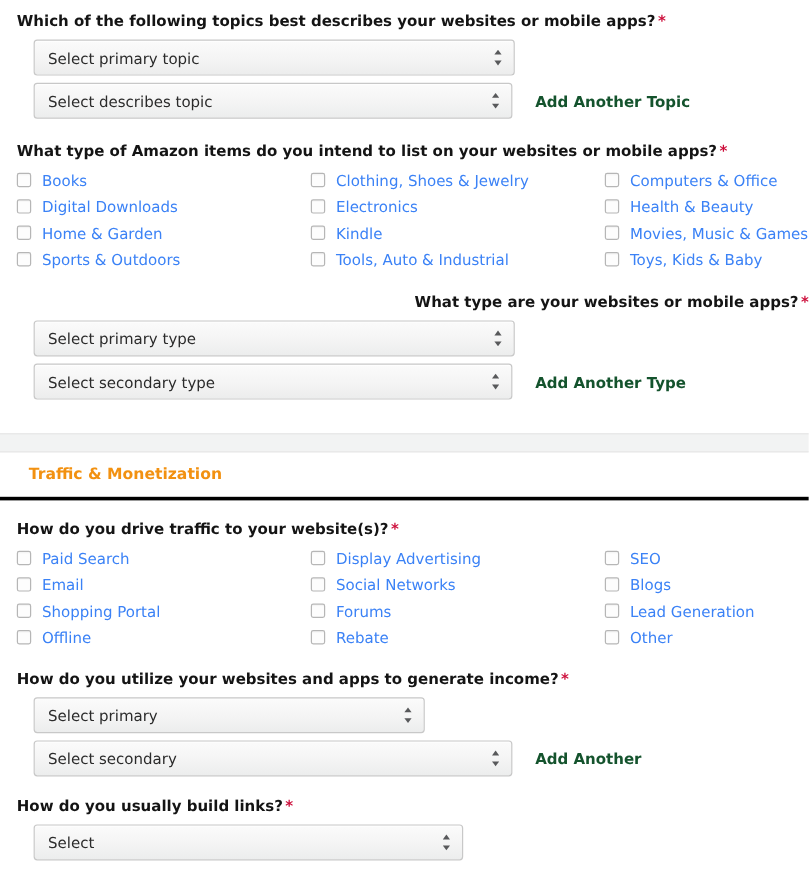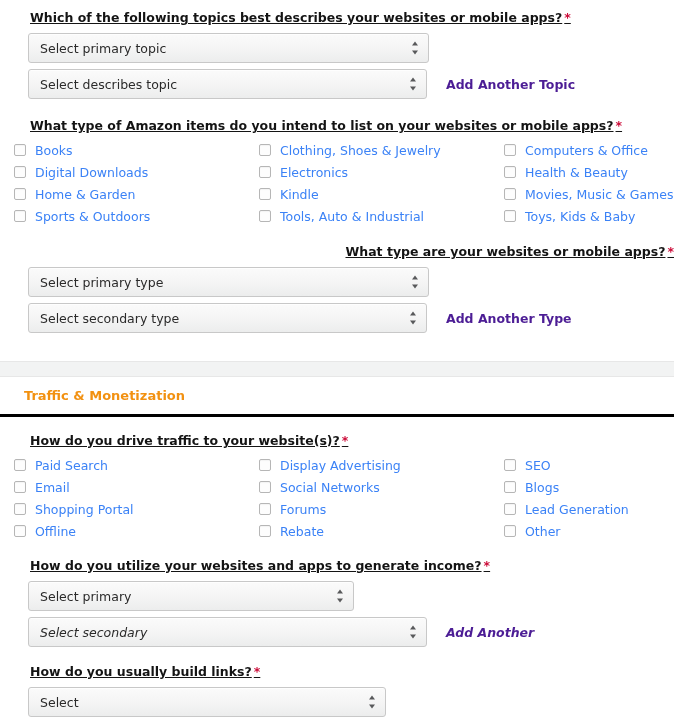--- a/index.html
+++ b/index.html
@@ -14,22 +14,21 @@
     overflow: hidden;
   }
 
   .page { position: relative; width: 674px; height: 725px; background:#fff; }
 
   .q-label {
     font-size: 12.5px;
     font-weight: bold;
     color: #141414;
     line-height: 16px;
-    padding-left: 30px;
-    text-decoration: underline;
+    padding-left: 14px;
   }
   .req { color: #cc0c39; font-weight: bold; margin-left: 2px; }
 
   
   .select {
     position: relative;
     height: 30px;
     border: 1px solid #c8c8c8;
     border-radius: 3px;
     background: linear-gradient(to bottom, #fbfbfb 0%, #f4f4f4 55%, #eceded 100%);
@@ -51,21 +50,21 @@
     width: 8px; height: 13px;
     display: flex; flex-direction: column;
     justify-content: space-between; align-items: center;
   }
   .select .arrows i { display:block; width:0; height:0; border-left:3.5px solid transparent; border-right:3.5px solid transparent; }
   .select .arrows i.up { border-bottom: 4px solid #58595b; }
   .select .arrows i.dn { border-top: 4px solid #58595b; }
 
   .select-row { display: flex; align-items: center; padding-left: 28px; }
   .add-link {
-    color: #4c1d95;
+    color: #14532d;
     font-size: 12.5px;
     font-weight: bold;
     margin-left: 19px;
     cursor: pointer;
     white-space: nowrap;
   }
 
   
   .cb-grid { padding-left: 14px; }
   .cb-row { display: flex; }
@@ -304,21 +303,21 @@
     <div class="select-row" style="margin-top:7px;">
       <div class="select" style="width:326px;">
         <span>Select primary</span>
         <span class="arrows">
             <i class="up"></i>
             <i class="dn"></i>
           </span>
       </div>
     </div>
 
-    <div class="select-row" style="margin-top:6px;font-style:italic;">
+    <div class="select-row" style="margin-top:6px;">
       <div class="select" style="width:399px;">
         <span>Select secondary</span>
         <span class="arrows">
             <i class="up"></i>
             <i class="dn"></i>
           </span>
       </div>
       <span class="add-link">Add Another</span>
     </div>
   </div>

